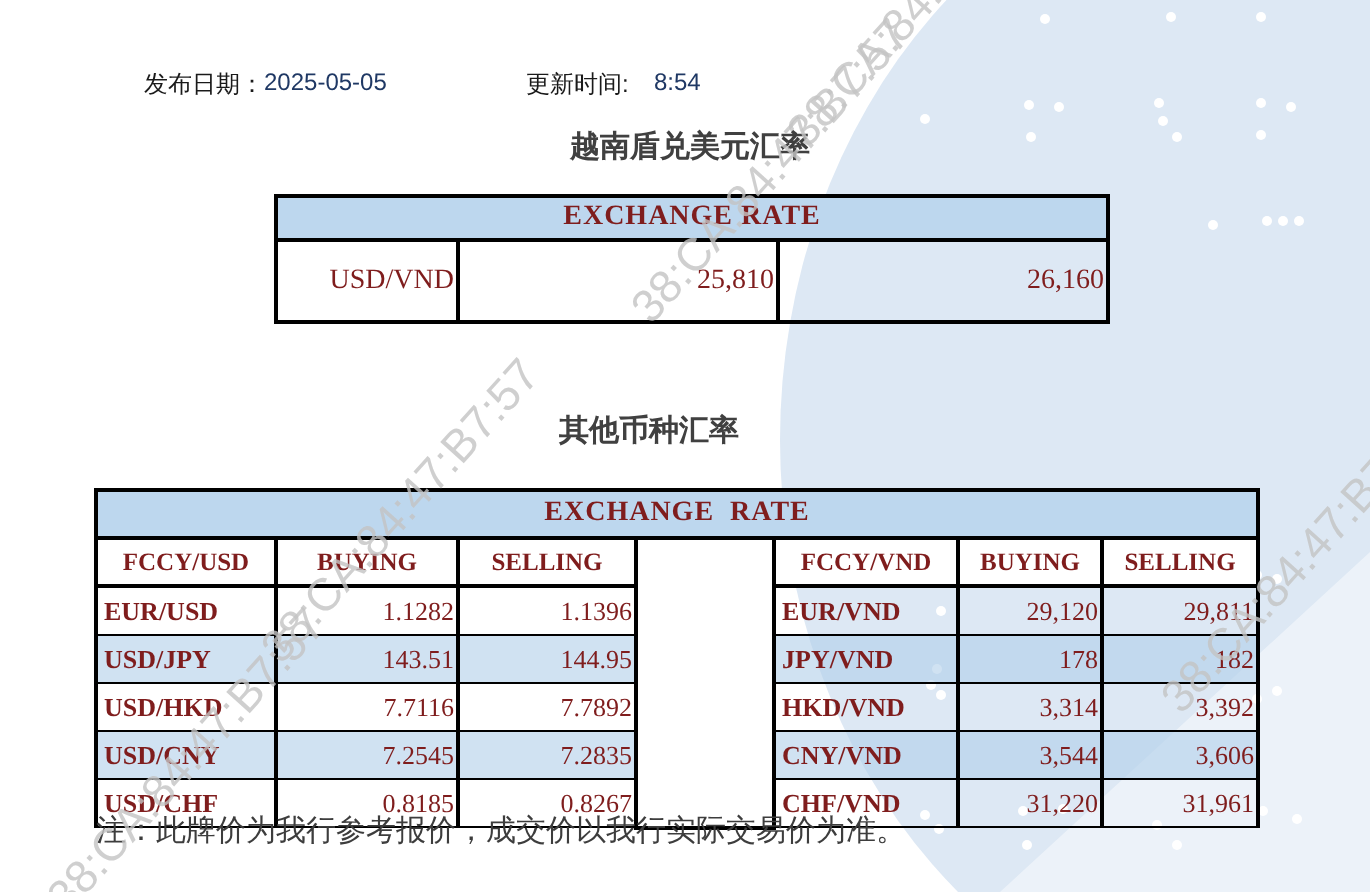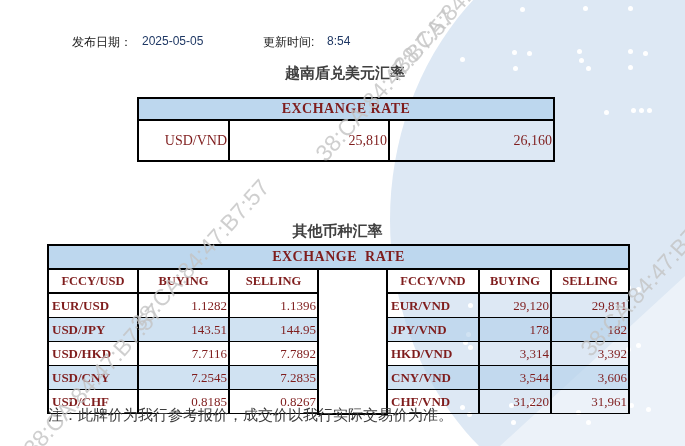--- a/index.html
+++ b/index.html
@@ -31,21 +31,21 @@
     font-family:"Liberation Sans","DejaVu Sans",sans-serif;
   }
   
   .hdr{position:absolute;top:34px;font-size:12px;font-weight:normal;z-index:2;}
   .hdr.black{color:#1a1a1a;}
   .hdr.navy{color:#1f3864;}
   
   .title{position:absolute;text-align:center;font-weight:bold;color:#404040;
          font-size:15px;z-index:2;}
   #title1{left:137px;width:416px;top:64px;}
-  #title2{left:47px;width:581px;top:206px;margin-top:16px;}
+  #title2{left:34px;width:581px;top:206px;}
   
   table{border-collapse:collapse;table-layout:fixed;z-index:2;position:absolute;
         font-family:"Liberation Serif","DejaVu Serif",serif;color:#7f1d1d;}
   #t1{left:137px;top:97px;width:416px;}
   #t2{left:47px;top:244px;width:581px;}
   td,th{border:2px solid #000;overflow:hidden;}
   tr.band td{
     background:#bdd7ee;text-align:center;font-weight:bold;font-size:14px;
     height:18px;white-space:pre;letter-spacing:0.5px;
   }
@@ -100,21 +100,21 @@
     <div class="dot" style="left: 529px; top: 402px;"></div>
     <div class="dot" style="left: 576px; top: 410px;"></div>
     <div class="dot" style="left: 586px; top: 420px;"></div>
     <div class="dot" style="left: 511px; top: 420px;"></div>
     <div class="dot" style="left: 629px; top: 403px;"></div>
     <div class="dot" style="left: 646px; top: 407px;"></div>
     <div class="dot" style="left: 467px; top: 412px;"></div>
   </div>
 
 <span class="hdr black" style="left:72px">发布日期：</span>
-<span class="hdr navy" style="left:142px">2025-05-05</span>
+<span class="hdr navy" style="left:132px">2025-05-05</span>
 <span class="hdr black" style="left:263px">更新时间:</span>
 <span class="hdr navy" style="left:327px">8:54</span>
 
 <div class="title" id="title1">越南盾兑美元汇率</div>
 <table id="t1">
   <colgroup>
       <col style="width:91px">
       <col style="width:160px">
       <col style="width:165px">
     </colgroup>

